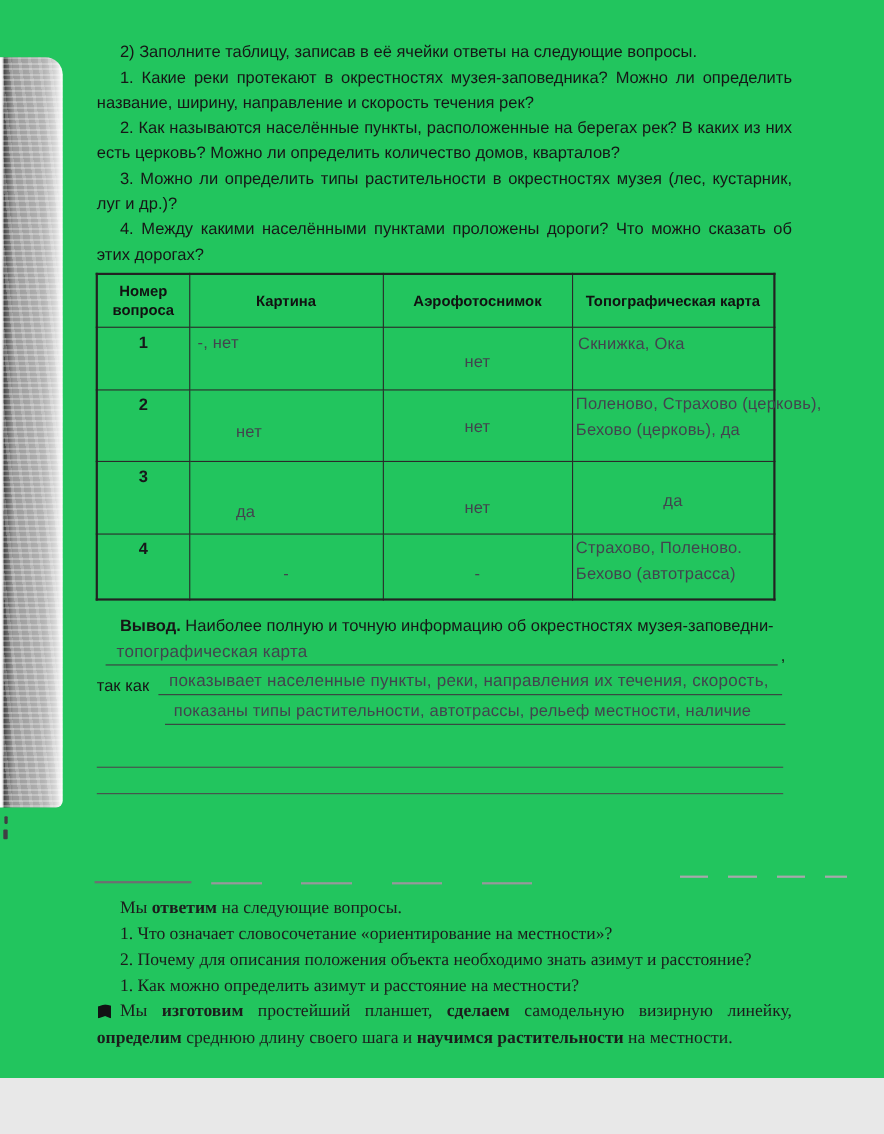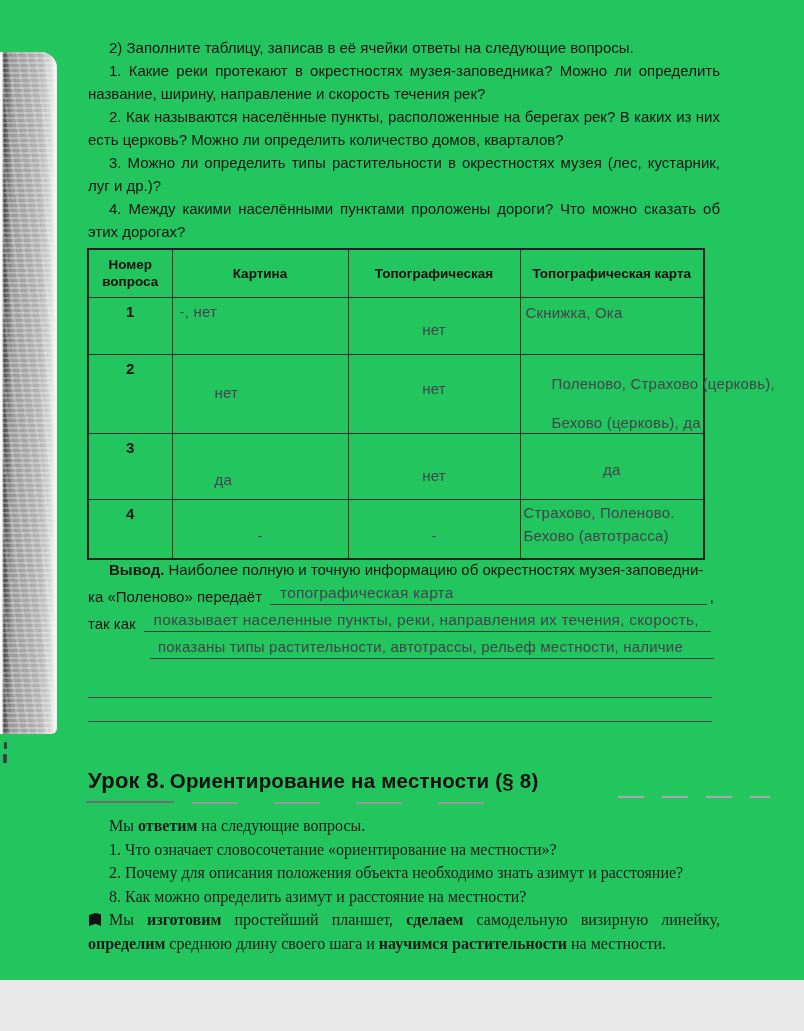--- a/index.html
+++ b/index.html
@@ -39,21 +39,21 @@
     vertical-align:middle; color:#111; padding:4px 2px;}
   tr.hrow{height:48px;}
   tr.r1{height:57px;} tr.r2{height:65px;} tr.r3{height:66px;} tr.r4{height:60px;}
   .cnum{display:block; text-align:center; padding-top:5px;
     font-size:15px; font-weight:bold; color:#17171a;}
   .hand{font-family:Liberation Sans, sans-serif;
     font-size:15px; color:#42444e; letter-spacing:.2px; line-height:21px;}
   .cell{display:block;}
   .nowrap{white-space:nowrap; overflow:visible;}
   .k1{padding:3px 0 0 7px;}   .a1{text-align:center; padding-top:21px;} .t1{padding:4px 0 0 5px;}
-  .k2{padding:27px 0 0 42px;} .a2{text-align:center; padding-top:23px;} .t2{padding:18px 0 0 3px;margin-left:28px;}
+  .k2{padding:27px 0 0 42px;} .a2{text-align:center; padding-top:23px;} .t2{padding:2px 0 0 3px;}
   .k3{padding:35px 0 0 42px;} .a3{text-align:center; padding-top:31px;} .t3{text-align:center; padding-top:25px;}
   .k4{text-align:center; padding-top:25px;} .a4{text-align:center; padding-top:25px;} .t4{padding:2px 0 0 3px;}
 
   
   .conclusion{position:absolute; left:88px; top:558px; width:626px;
     font-size:15px; line-height:23px; color:#161616;}
   .conclusion .b{font-weight:bold;}
   .cl1{text-indent:21px; text-align:justify;}
   .cl-row{display:flex; align-items:flex-end;}
   .blank{flex:1; border-bottom:1.3px solid #3b3b3f; margin:0 3px 3px 8px; padding:0 0 0 10px;}
@@ -115,21 +115,21 @@
     <colgroup>
         <col style="width:84px">
         <col style="width:176px">
         <col style="width:172px">
         <col style="width:184px">
       </colgroup>
     <thead>
       <tr class="hrow">
         <th>Номер вопроса</th>
         <th>Картина</th>
-        <th>Топографическая</th>
+        <th>Аэрофотоснимок</th>
         <th>Топографическая карта</th>
       </tr>
     </thead>
     <tbody>
       <tr class="r1">
         <td>
             <span class="cnum">1</span>
           </td>
         <td>
             <span class="cell hand k1">-, нет</span>
@@ -184,46 +184,41 @@
           <span class="cell hand t4 nowrap">Страхово, Поленово.</span>
           <span class="cell hand t4 nowrap">Бехово (автотрасса)</span>
         </td>
       </tr>
     </tbody>
   </table>
 
   <div class="conclusion">
     <div class="cl1"><span class="b">Вывод.</span> <span>Наиболее полную и точную информацию об окрестностях музея-заповедни-</span></div>
     <div class="cl-row">
-        <span>ка «Поленово» передаёт</span>
         <span class="blank"><span class="hand">топографическая карта</span></span>
         <span>,</span>
       </div>
     <div class="cl-row">
         <span class="because-label">так как</span>
         <span class="blank"><span class="hand">показывает населенные пункты, реки, направления их течения, скорость,</span></span>
       </div>
     <div class="fill-cont"><span class="hand">показаны типы растительности, автотрассы, рельеф местности, наличие</span></div>
   </div>
   <div class="rule-line rl1"></div>
   <div class="rule-line rl2"></div>
 
-  <div class="lesson-heading">
-    <span class="lh-prefix">Урок 8.</span>
-    <span class="lh-title">Ориентирование на местности (§ 8)</span>
-  </div>
   <div class="hu hu1"></div>
   <div class="hu hu2"></div>
   <div class="hu hu3"></div>
 
   <div class="next-block">
     <p><span>Мы </span><span class="b">ответим</span><span> на следующие вопросы.</span></p>
     <p><span>1. Что означает словосочетание «ориентирование на местности»?</span></p>
     <p><span>2. Почему для описания положения объекта необходимо знать азимут и рас­стояние?</span></p>
-    <p><span>8. Как можно определить азимут и расстояние на местности?</span></p>
+    <p><span>1. Как можно определить азимут и расстояние на местности?</span></p>
     <p class="p-make"><span class="marker-icon"></span><span>Мы </span><span class="b">изготовим</span><span> простейший планшет, </span><span class="b">сделаем</span><span> самодельную визирную линей­ку, </span><span class="b">определим</span><span> среднюю длину своего шага и </span><span class="b">научимся растительности</span><span> на местности.</span></p>
   </div>
 
   <div class="footer-line"></div>
   <div class="footer-dash"></div>
   <span class="page-number">15</span>
   <div class="block-dark" style="background: rgb(35, 35, 44);"></div>
   <div class="block-green" style="background: rgb(142, 150, 141);"></div>
 
 </div>

